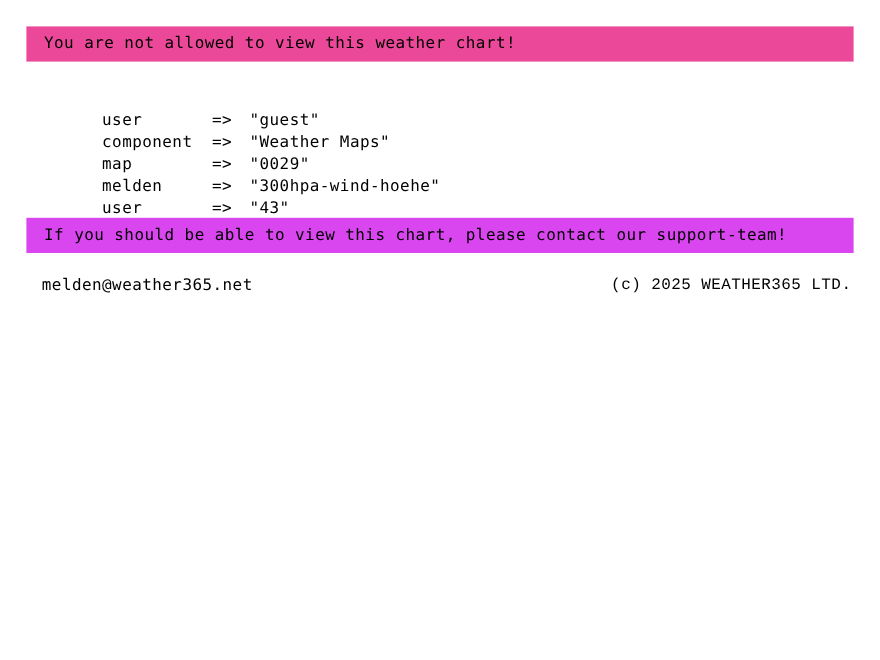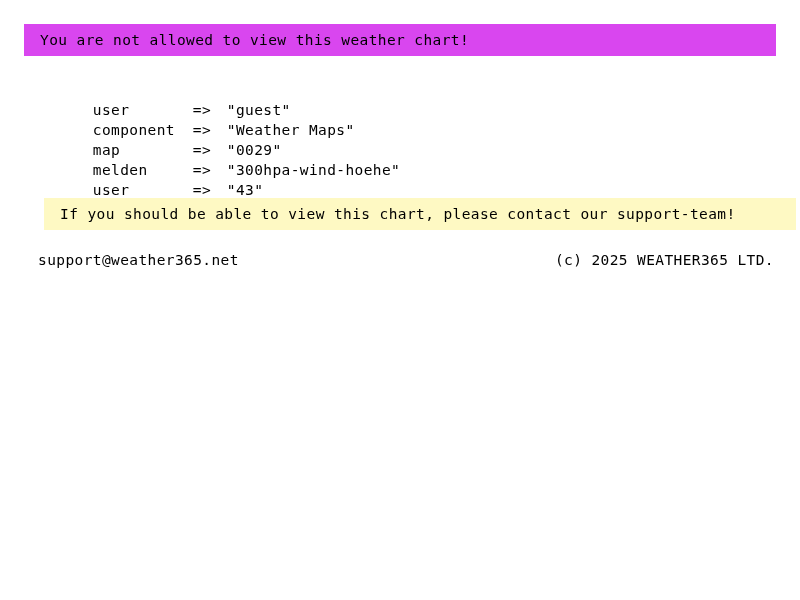--- a/index.html
+++ b/index.html
@@ -24,26 +24,25 @@
   }
   .banner {
     position: absolute;
     left: 24px;
     width: 752px;
     box-sizing: border-box;
     padding: 6px 0 6px 16px;
   }
   .banner-error {
     top: 24px;
-    background: #d946ef;
+    background: #ec4899;
   }
   .banner-info {
     top: 198px;
-    background: #fef9c3;
-    margin-left: 20px;
+    background: #d946ef;
   }
   .banner-line {
     font-family: "DejaVu Sans Mono", monospace;
     font-size: 14.5px;
     line-height: 20px;
     white-space: pre;
     letter-spacing: 0.4px;
   }
   .params {
     position: absolute;
@@ -78,20 +77,21 @@
     width: 736px;
     font-size: 14.5px;
     line-height: 20px;
     letter-spacing: 0.4px;
     display: flex;
     justify-content: space-between;
     white-space: pre;
   }
   .footer-right {
     text-align: right;
+    font-family: Liberation Mono, monospace;
   }
 </style>
 </head>
 <body>
 
 <div class="page">
 
   <div class="banner banner-error">
     <div class="banner-line">You are not allowed to view this weather chart!</div>
   </div>
@@ -112,17 +112,17 @@
     <div class="param-row">
       <span class="param-key">user</span><span class="param-arrow">=&gt;</span><span class="param-val">"43"</span>
     </div>
   </div>
 
   <div class="banner banner-info">
     <div class="banner-line">If you should be able to view this chart, please contact our support-team!</div>
   </div>
 
   <div class="footer">
-    <span>support@weather365.net</span>
+    <span>melden@weather365.net</span>
     <span class="footer-right">(c) 2025 WEATHER365 LTD.</span>
   </div>
 
 </div>
 
 </body></html>

